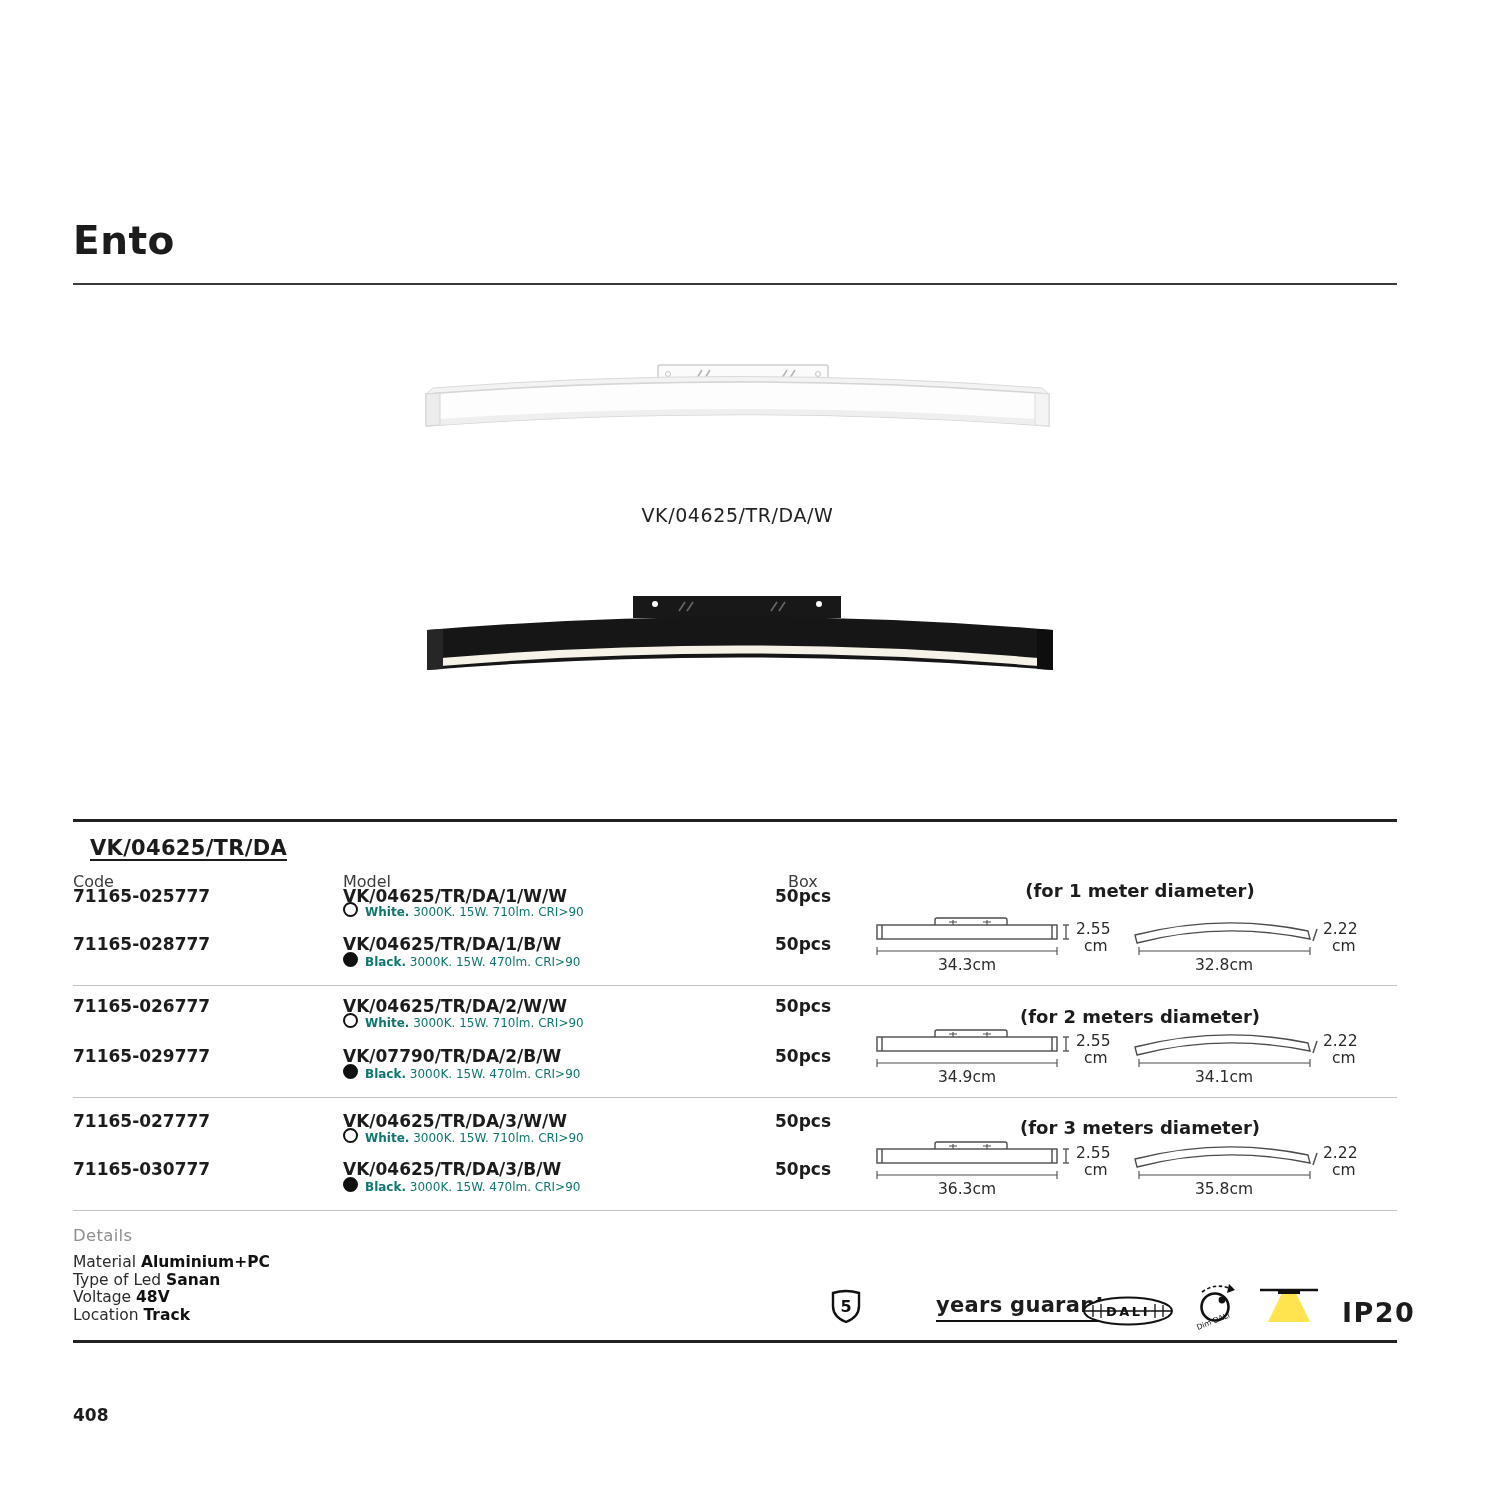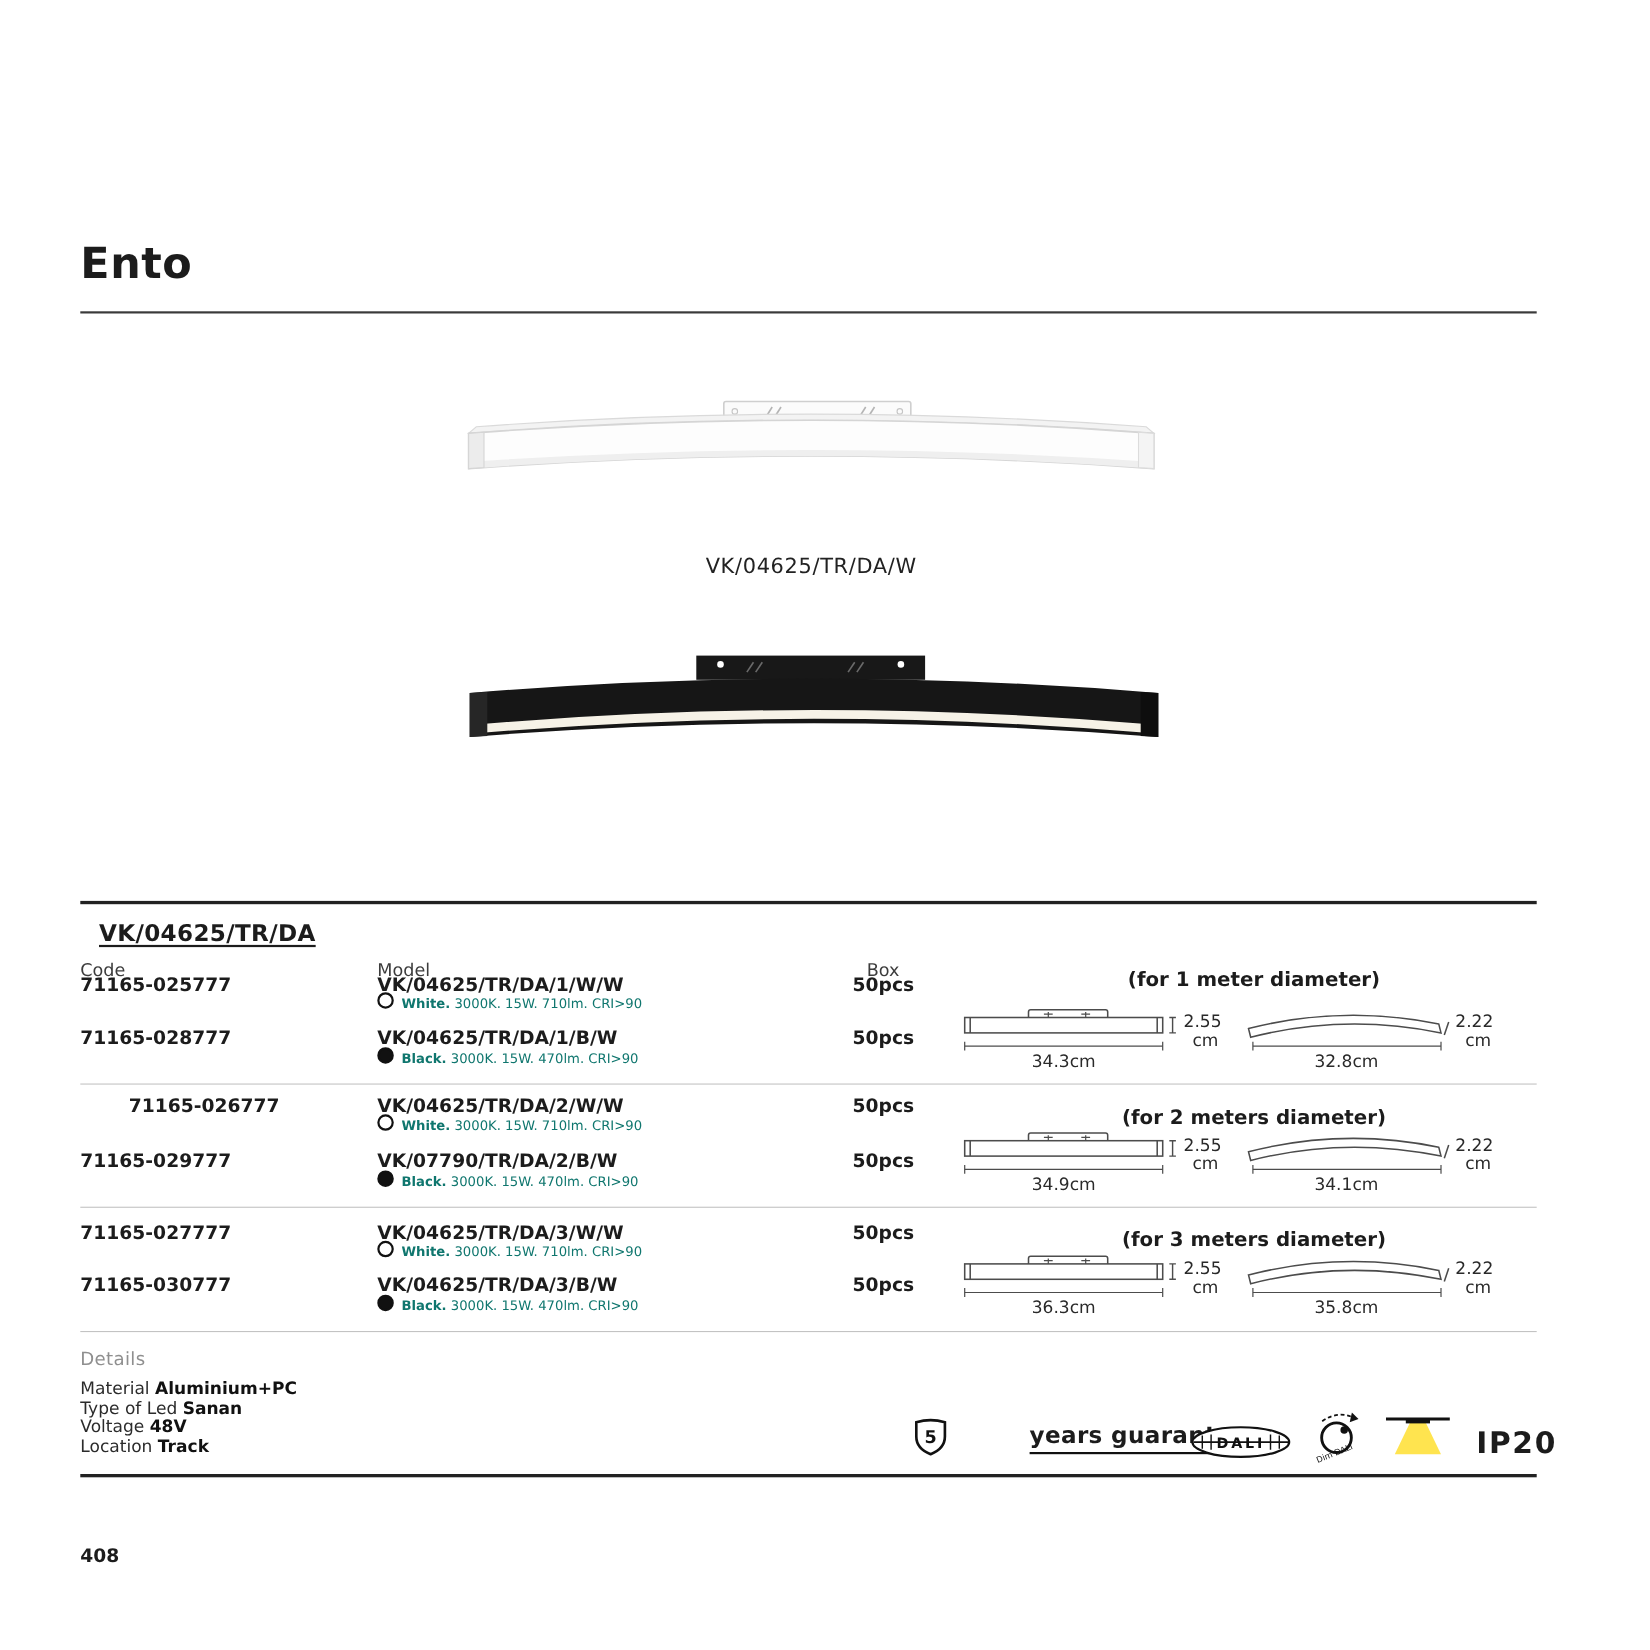--- a/index.html
+++ b/index.html
@@ -122,21 +122,21 @@
     <text x="469" y="41">cm</text>
     <g stroke="#4c4c4c" stroke-width="1.1">
       <line x1="276" y1="41" x2="447" y2="41"></line>
         <line x1="276" y1="37" x2="276" y2="45"></line>
         <line x1="447" y1="37" x2="447" y2="45"></line>
     </g>
     <text x="361" y="60" text-anchor="middle">32.8cm</text>
   </svg>
   <div class="abs sep" style="left:73px;top:985px;width:1324px;"></div>
 
-  <div class="abs cell-b" style="left:73px;top:996px;margin-left:44px;">71165-026777</div>
+  <div class="abs cell-b" style="left:73px;top:996px;">71165-026777</div>
   <div class="abs cell-b" style="left:343px;top:996px;">VK/04625/TR/DA/2/W/W</div>
   <div class="abs desc" style="left:343px;top:1013px;">
     <span class="dot"></span><b>White.</b> <span>3000K. 15W. 710lm. CRI&gt;90</span>
   </div>
   <div class="abs cell-b" style="left:775px;top:996px;">50pcs</div>
 
   <div class="abs cell-b" style="left:73px;top:1046px;">71165-029777</div>
   <div class="abs cell-b" style="left:343px;top:1046px;">VK/07790/TR/DA/2/B/W</div>
   <div class="abs desc" style="left:343px;top:1064px;">
     <span class="dot filled"></span><b>Black.</b> <span>3000K. 15W. 470lm. CRI&gt;90</span>

